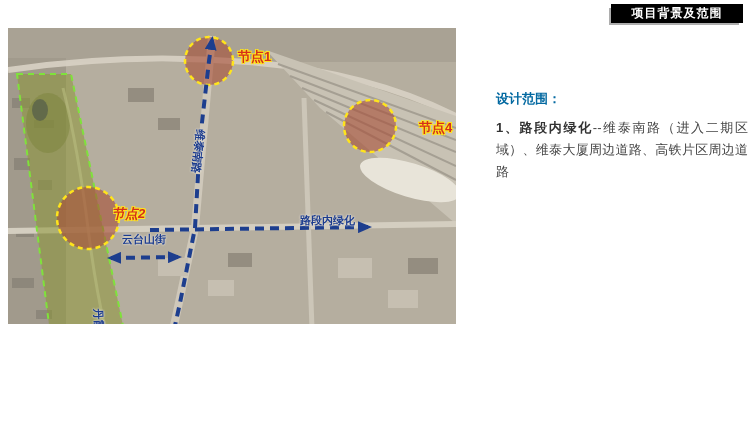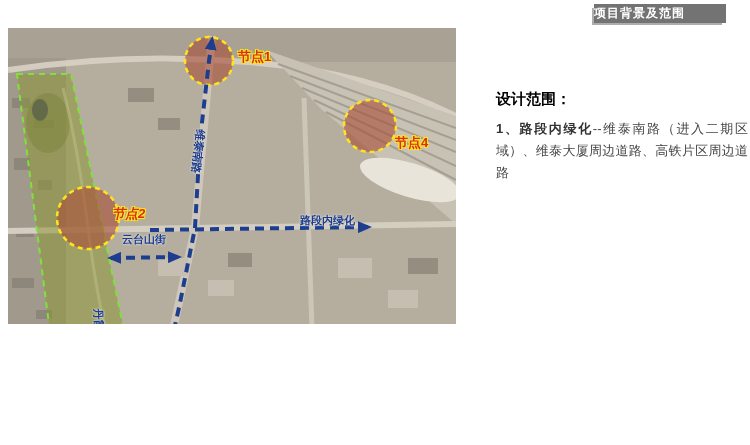--- a/index.html
+++ b/index.html
@@ -7,27 +7,27 @@
     width:750px; height:445px;
     background:#ffffff;
     font-family:"Liberation Sans", sans-serif;
     position:relative;
     overflow:hidden;
   }
   .slide { position:absolute; inset:0; }
 
   
   .header-bar {
-    position:absolute; top:4px; right:24px;
+    position:absolute; top:4px; right:7px;
     width:132px; height:19px;
-    background:#737373;
+    background:#000000;
     color:#ffffff;
     font-size:12px; font-weight:bold;
     letter-spacing:1px;
-    text-align:left; line-height:19px;
+    text-align:center; line-height:19px;
     box-shadow:-3px 3px 0 -1px #adadad;
   }
 
   
   .map {
     position:absolute; left:8px; top:28px;
     width:448px; height:296px;
     background:#b5ae9f;
     overflow:hidden;
   }
@@ -56,21 +56,21 @@
   }
   .rot-down   { transform:rotate(96deg);  transform-origin:center; }
   .rot-down2  { transform:rotate(87deg);  transform-origin:center; }
 
   
   .scope {
     position:absolute; left:496px; top:90px; width:252px;
     color:#444444;
   }
   .scope-heading {
-    font-size:15px; font-weight:bold; color:#000000;
+    font-size:13px; font-weight:bold; color:#0369a1;
     margin:0 0 9px 0;
   }
   .scope p {
     margin:0 0 2px 0;
     font-size:13px; line-height:22px;
     text-align:justify;
   }
   .scope p b { color:#333333; }
 </style>
 </head>
@@ -180,21 +180,21 @@
       <g stroke="#1d3e8e" stroke-width="4" stroke-dasharray="9 6" fill="none">
         <polyline points="204,12 201,33 192,112 187,200 172,275 158,338 144,394" marker-start="url(#arr)" marker-end="url(#arr)"></polyline>
         <line x1="142" y1="202" x2="360" y2="199" marker-end="url(#arr)"></line>
         <line x1="103" y1="230" x2="170" y2="229" marker-start="url(#arr)" marker-end="url(#arr)"></line>
       </g>
     </svg>
 
     <span class="map-label node-label" style="left:230px; top:20px;">节点1</span>
     <span class="map-label node-label" style="left:104px; top:177px;font-style:italic;">节点2</span>
     <span class="map-label node-label alt" style="left:114px; top:362px;">节点3</span>
-    <span class="map-label node-label" style="left:387px; top:106px;">节点4</span>
+    <span class="map-label node-label" style="left:387px; top:91px;padding-left:24px;">节点4</span>
 
     <span class="map-label road-label rot-down" style="left:168px; top:116px;">维泰南路</span>
     <span class="map-label road-label" style="left:292px; top:185px;">路段内绿化</span>
     <span class="map-label road-label" style="left:114px; top:204px;">云台山街</span>
     <span class="map-label road-label rot-down2" style="left:69px; top:295px;">丹霞山街</span>
   </div>
 
   <div class="scope">
     <div class="scope-heading">设计范围：</div>
     <p><b>1、路段内绿化</b><span>--维泰南路（进入二期区域）、维泰大厦周边道路、高铁片区周边道路</span></p>

